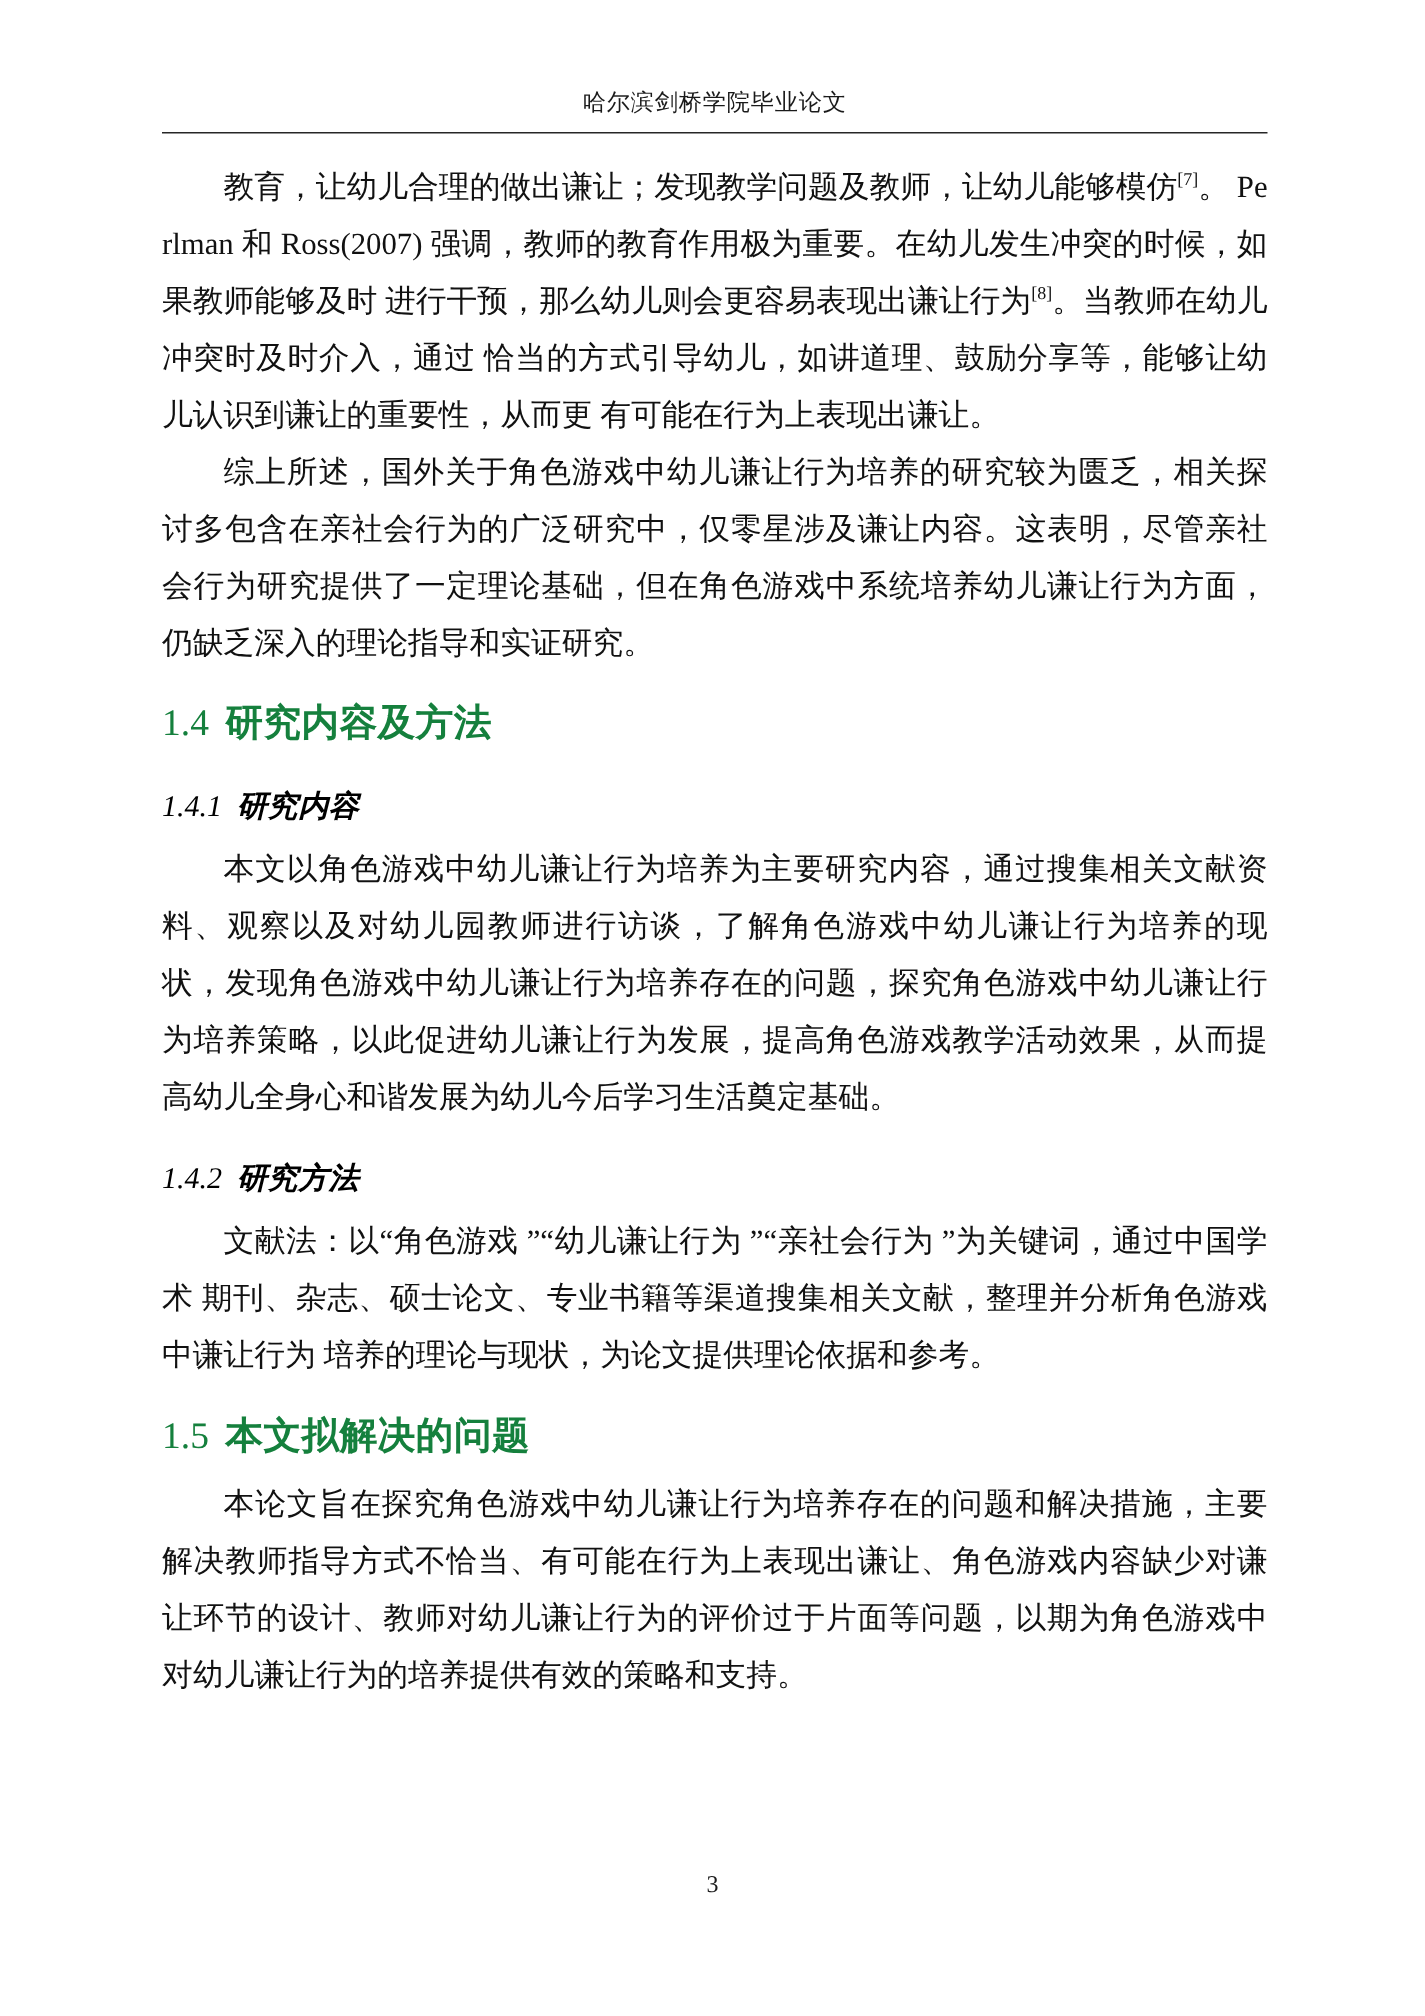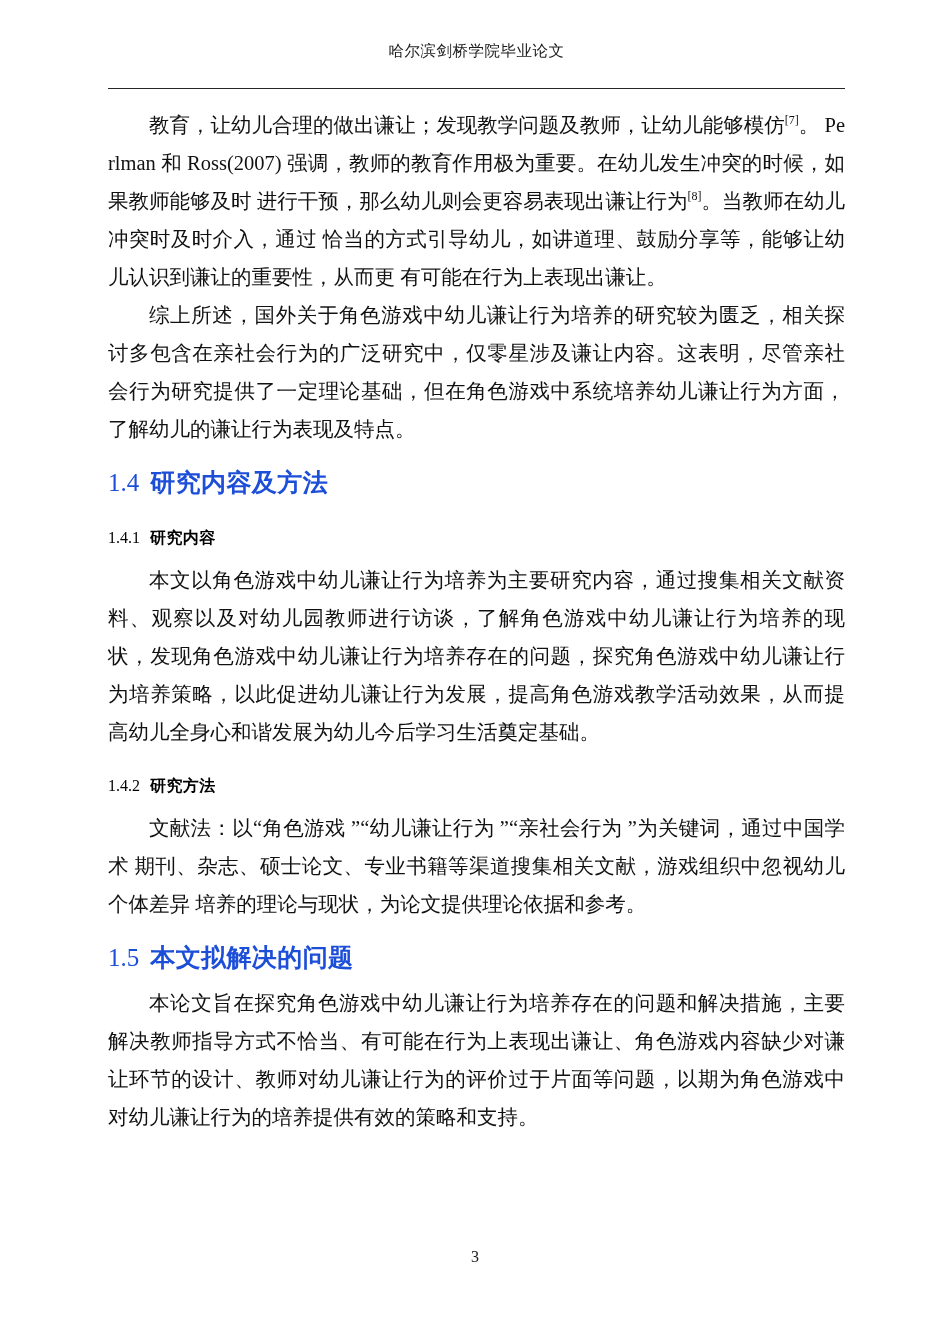--- a/index.html
+++ b/index.html
@@ -16,21 +16,21 @@
     width: 950px;
     height: 1344px;
     background: #ffffff;
     overflow: hidden;
     box-sizing: border-box;
   }
   
   .page-header {
     position: absolute;
     left: 108px;
-    top: 42px;
+    top: 60px;
     width: 737px;
     text-align: center;
     font-size: 15.5px;
     line-height: 1.2;
     letter-spacing: 0.5px;
     color: #1a1a1a;
     font-family: "Liberation Serif", "DejaVu Serif", serif;
   }
   .header-rule {
     position: absolute;
@@ -67,38 +67,39 @@
   .latin {
     font-family: "Liberation Serif", "DejaVu Serif", serif;
   }
 
   h2.heading-1 {
     margin: 14px 0 4px 0;
     font-size: 25px;
     line-height: 40px;
     font-weight: normal;
     font-family: "Liberation Sans", "DejaVu Sans", sans-serif;
-    color: #1d4ed8;
+    color: #15803d;
   }
   h2.heading-1 .num {
     font-family: "Liberation Serif", "DejaVu Serif", serif;
     font-weight: normal;
     margin-right: 11px;
   }
   h2.heading-1 .cn {
     font-family: "Liberation Sans", "DejaVu Sans", sans-serif;
     font-weight: bold;
     letter-spacing: 0.4px;
   }
   h3.heading-2 {
     margin: 16px 0 2px 0;
-    font-size: 16px;
+    font-size: 20px;
     line-height: 38px;
     font-weight: normal;
     color: #000000;
+    font-style: italic;
   }
   h3.heading-2 .num {
     font-family: "Liberation Serif", "DejaVu Serif", serif;
     font-weight: normal;
     margin-right: 10px;
   }
   h3.heading-2 .cn {
     font-family: "Liberation Sans", "DejaVu Sans", sans-serif;
     font-weight: bold;
     letter-spacing: 0.4px;
@@ -123,35 +124,35 @@
 <div id="page">
 
   <div class="page-header">哈尔滨剑桥学院毕业论文</div>
 
   <div class="header-rule"></div>
 
   <div class="content">
 
     <p class="body-text"><span>教育，让幼儿合理的做出谦让；发现教学问题及教师，让幼儿能够模仿</span><sup class="ref">[7]</sup><span>。 </span><span class="latin">Perlman</span><span> 和 </span><span class="latin">Ross(2007)</span><span> 强调，教师的教育作用极为重要。在幼儿发生冲突的时候，如果教师能够及时 进行干预，那么幼儿则会更容易表现出谦让行为</span><sup class="ref">[8]</sup><span>。当教师在幼儿冲突时及时介入，通过 恰当的方式引导幼儿，如讲道理、鼓励分享等，能够让幼儿认识到谦让的重要性，从而更 有可能在行为上表现出谦让。</span></p>
 
-    <p class="body-text">综上所述，国外关于角色游戏中幼儿谦让行为培养的研究较为匮乏，相关探讨多包含在亲社会行为的广泛研究中，仅零星涉及谦让内容。这表明，尽管亲社会行为研究提供了一定理论基础，但在角色游戏中系统培养幼儿谦让行为方面，了解幼儿的谦让行为表现及特点。</p>
+    <p class="body-text">综上所述，国外关于角色游戏中幼儿谦让行为培养的研究较为匮乏，相关探讨多包含在亲社会行为的广泛研究中，仅零星涉及谦让内容。这表明，尽管亲社会行为研究提供了一定理论基础，但在角色游戏中系统培养幼儿谦让行为方面，仍缺乏深入的理论指导和实证研究。</p>
 
     <h2 class="heading-1"><span class="num">1.4</span><span class="cn">研究内容及方法</span></h2>
 
     <h3 class="heading-2"><span class="num">1.4.1</span><span class="cn">研究内容</span></h3>
 
     <div class="spacer-xs"></div>
 
     <p class="body-text">本文以角色游戏中幼儿谦让行为培养为主要研究内容，通过搜集相关文献资料、观察以及对幼儿园教师进行访谈，了解角色游戏中幼儿谦让行为培养的现状，发现角色游戏中幼儿谦让行为培养存在的问题，探究角色游戏中幼儿谦让行为培养策略，以此促进幼儿谦让行为发展，提高角色游戏教学活动效果，从而提高幼儿全身心和谐发展为幼儿今后学习生活奠定基础。</p>
 
     <h3 class="heading-2"><span class="num">1.4.2</span><span class="cn">研究方法</span></h3>
 
     <div class="spacer-xs"></div>
 
-    <p class="body-text">文献法：以“角色游戏 ”“幼儿谦让行为 ”“亲社会行为 ”为关键词，通过中国学术 期刊、杂志、硕士论文、专业书籍等渠道搜集相关文献，游戏组织中忽视幼儿个体差异 培养的理论与现状，为论文提供理论依据和参考。</p>
+    <p class="body-text">文献法：以“角色游戏 ”“幼儿谦让行为 ”“亲社会行为 ”为关键词，通过中国学术 期刊、杂志、硕士论文、专业书籍等渠道搜集相关文献，整理并分析角色游戏中谦让行为 培养的理论与现状，为论文提供理论依据和参考。</p>
 
 
 
     <h2 class="heading-1"><span class="num">1.5</span><span class="cn">本文拟解决的问题</span></h2>
 
     <div class="spacer-xs"></div>
 
     <p class="body-text">本论文旨在探究角色游戏中幼儿谦让行为培养存在的问题和解决措施，主要解决教师指导方式不恰当、有可能在行为上表现出谦让、角色游戏内容缺少对谦让环节的设计、教师对幼儿谦让行为的评价过于片面等问题，以期为角色游戏中对幼儿谦让行为的培养提供有效的策略和支持。</p>
 
   </div>

